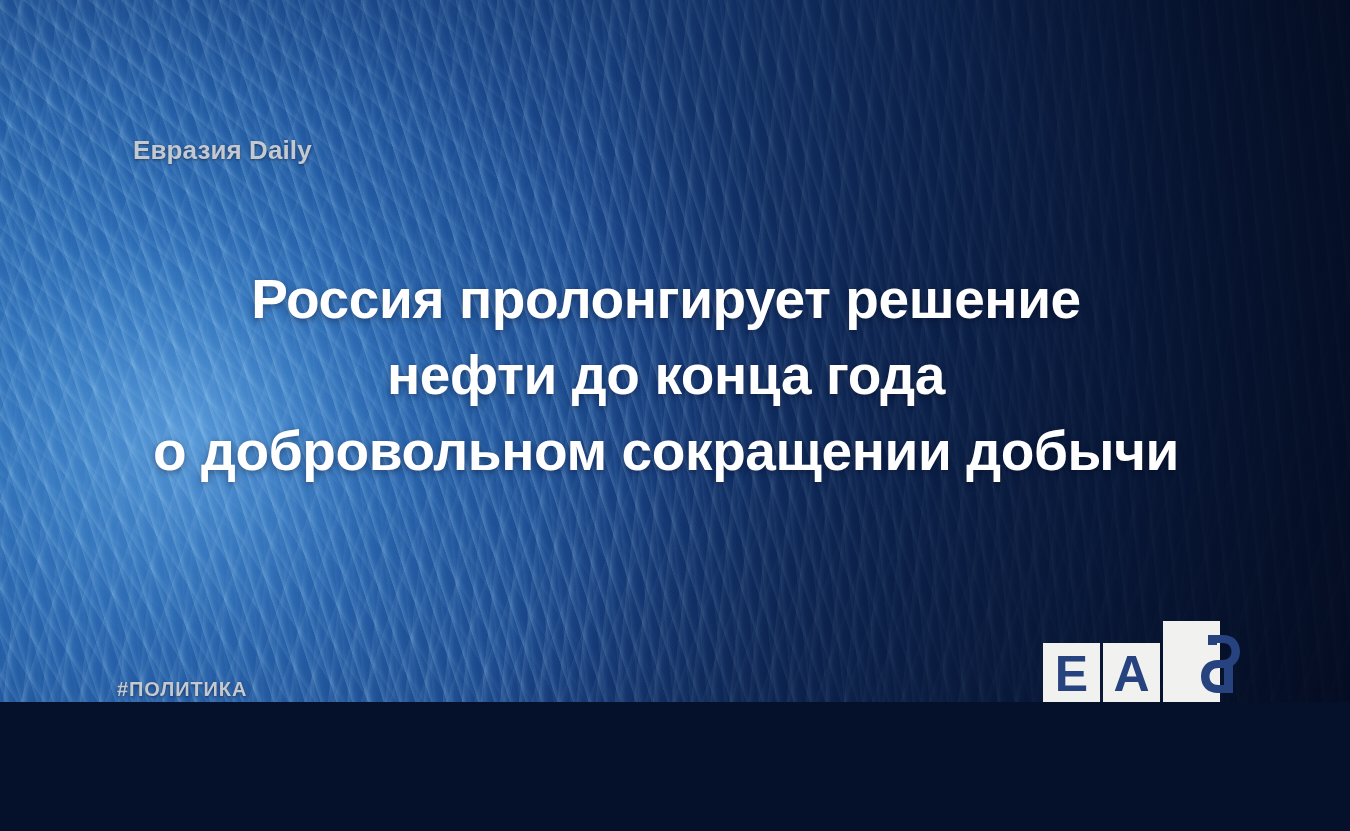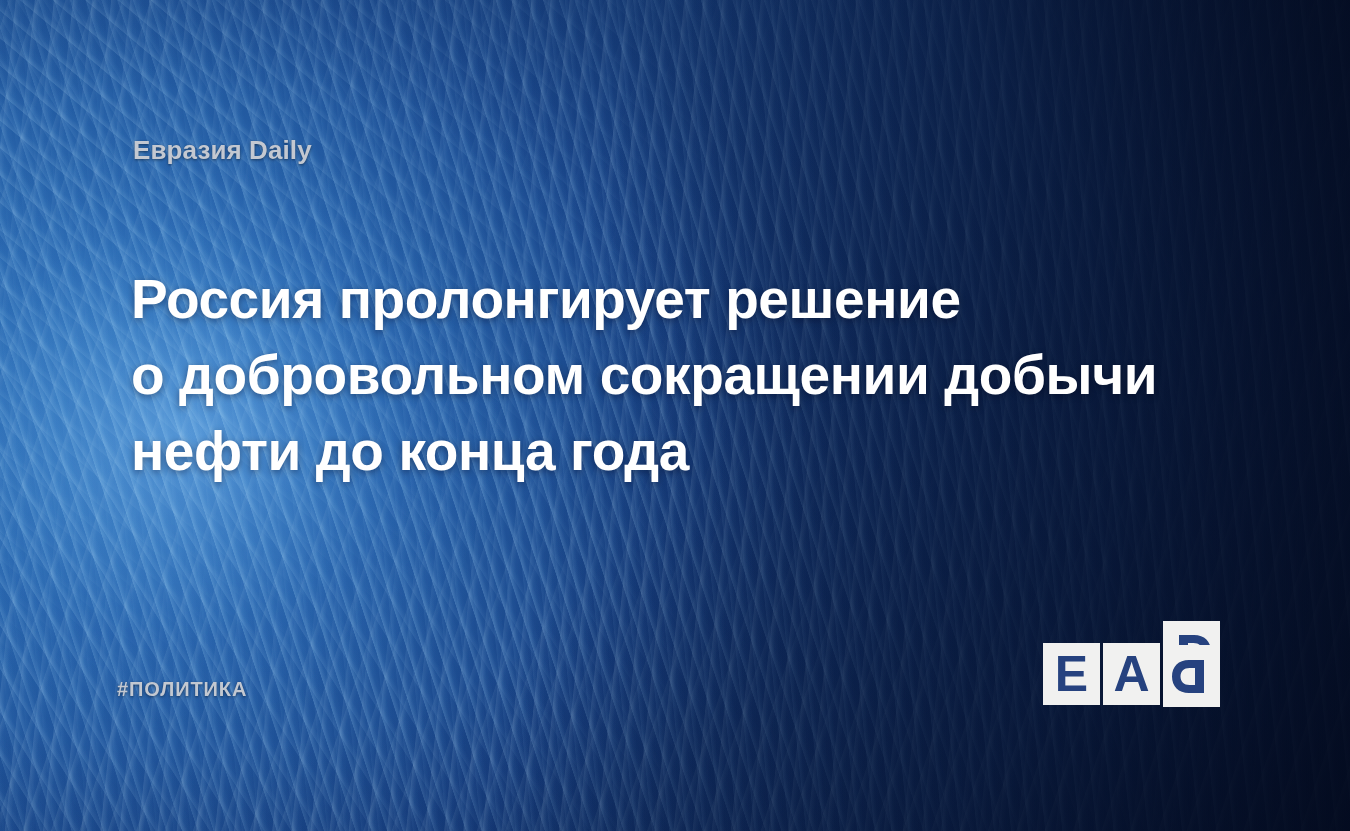--- a/index.html
+++ b/index.html
@@ -8,24 +8,25 @@
     padding: 0;
     background: #05102b;
   }
   body {
     font-family: "Liberation Sans", "DejaVu Sans", sans-serif;
   }
 
   .card {
     position: relative;
     width: 1350px;
-    height: 831px;
+    height: 702px;
     overflow: hidden;
     background: #0c4a6e;
     isolation: isolate;
+    text-align: center;
   }
 
   
   .bg-base {
     position: absolute;
     inset: 0;
     background:
       radial-gradient(ellipse 620px 560px at 195px 430px,
         #2a5a9e 0%,
         #1d4782 22%,
@@ -236,22 +237,22 @@
   <div class="bg-glow"></div>
   <div class="bg-darkright"></div>
   <div class="bg-vignette"></div>
 
   <div class="content">
 
     <div class="brand">Евразия Daily</div>
 
     <h1 class="headline">
       <span class="ln">Россия пролонгирует решение</span>
+      <span class="ln">нефти до конца года</span>
       <span class="ln">о добровольном сокращении добычи</span>
-      <span class="ln">нефти до конца года</span>
     </h1>
 
     <div class="tag">#ПОЛИТИКА</div>
 
     <div class="logo">
 
       <div class="tile tile-e">
         <span class="glyph">E</span>
       </div>
 

